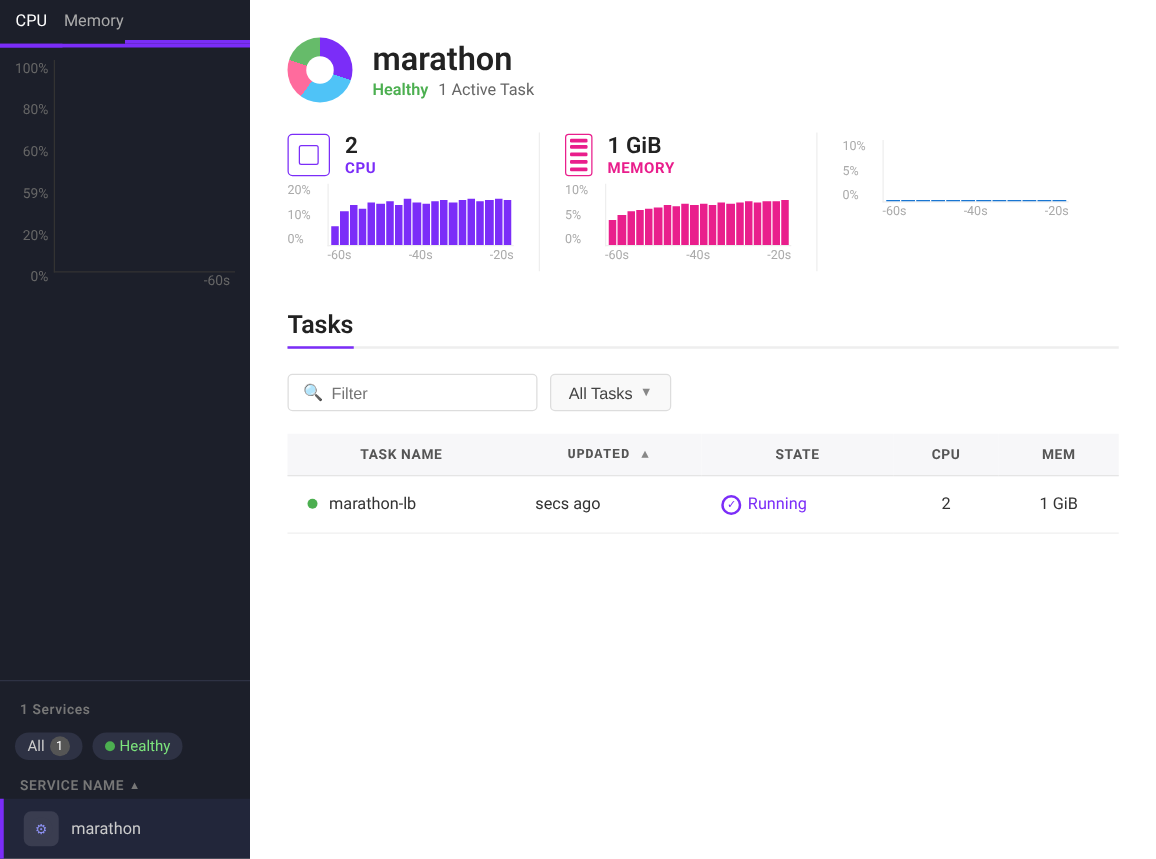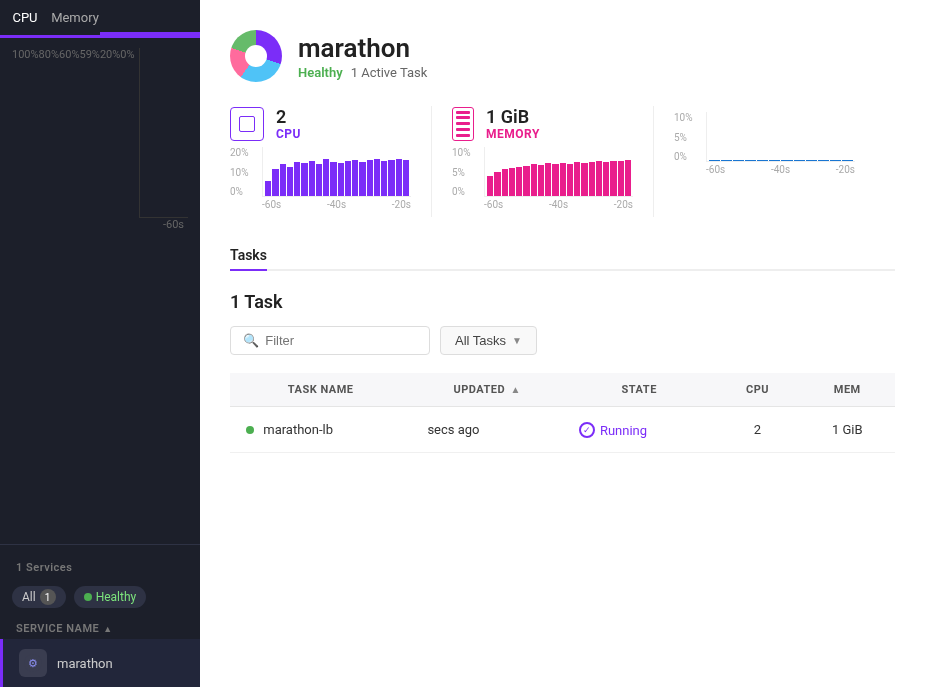--- a/index.html
+++ b/index.html
@@ -32,21 +32,21 @@
       color: #fff;
       border-bottom: 3px solid #7b2df8;
       margin-bottom: -3px;
     }
     .sidebar-chart-area {
       padding: 10px 12px;
       flex: 1;
     }
     .sidebar-y-labels {
       display: flex;
-      flex-direction: row;
+      flex-direction: column;
       justify-content: space-between;
       height: 180px;
       font-size: 11px;
       color: #666;
       text-align: right;
       padding-right: 4px;
       margin-bottom: 4px;
     }
     .sidebar-x-label {
       font-size: 11px;
@@ -306,21 +306,21 @@
     }
 
     
     .tasks-tab-bar {
       border-bottom: 2px solid #eee;
       margin-bottom: 20px;
     }
     .tasks-tab {
       display: inline-block;
       padding: 6px 0;
-      font-size: 14px;
+      font-size: 20px;
       font-weight: 600;
       color: #222;
       border-bottom: 2px solid #7b2df8;
       margin-bottom: -2px;
     }
     .tasks-title {
       font-size: 18px;
       font-weight: 600;
       color: #222;
       margin-bottom: 14px;
@@ -676,40 +676,39 @@
   </div>
 
   
 
   
   <div class="tasks-tab-bar">
     <span class="tasks-tab">Tasks</span>
   </div>
 
   
-  <div class="tasks-title">1 Task</div>
 
   
   <div class="tasks-filters">
     <div class="filter-input">
       <span class="search-icon">🔍</span>
       <input type="text" placeholder="Filter" style="">
     </div>
     <button class="all-tasks-btn">
       <span>All Tasks</span>
       <span class="chevron">▼</span>
     </button>
   </div>
 
   
   <table class="tasks-table">
     <thead>
       <tr>
         <th>TASK NAME</th>
-        <th style="cursor:pointer;">
+        <th style="cursor:pointer;font-family:Liberation Mono, monospace;">
           <span>UPDATED</span>
           <span class="sort-arrow">▲</span>
         </th>
         <th>STATE</th>
         <th>CPU</th>
         <th>MEM</th>
       </tr>
     </thead>
     <tbody>
       <tr>

